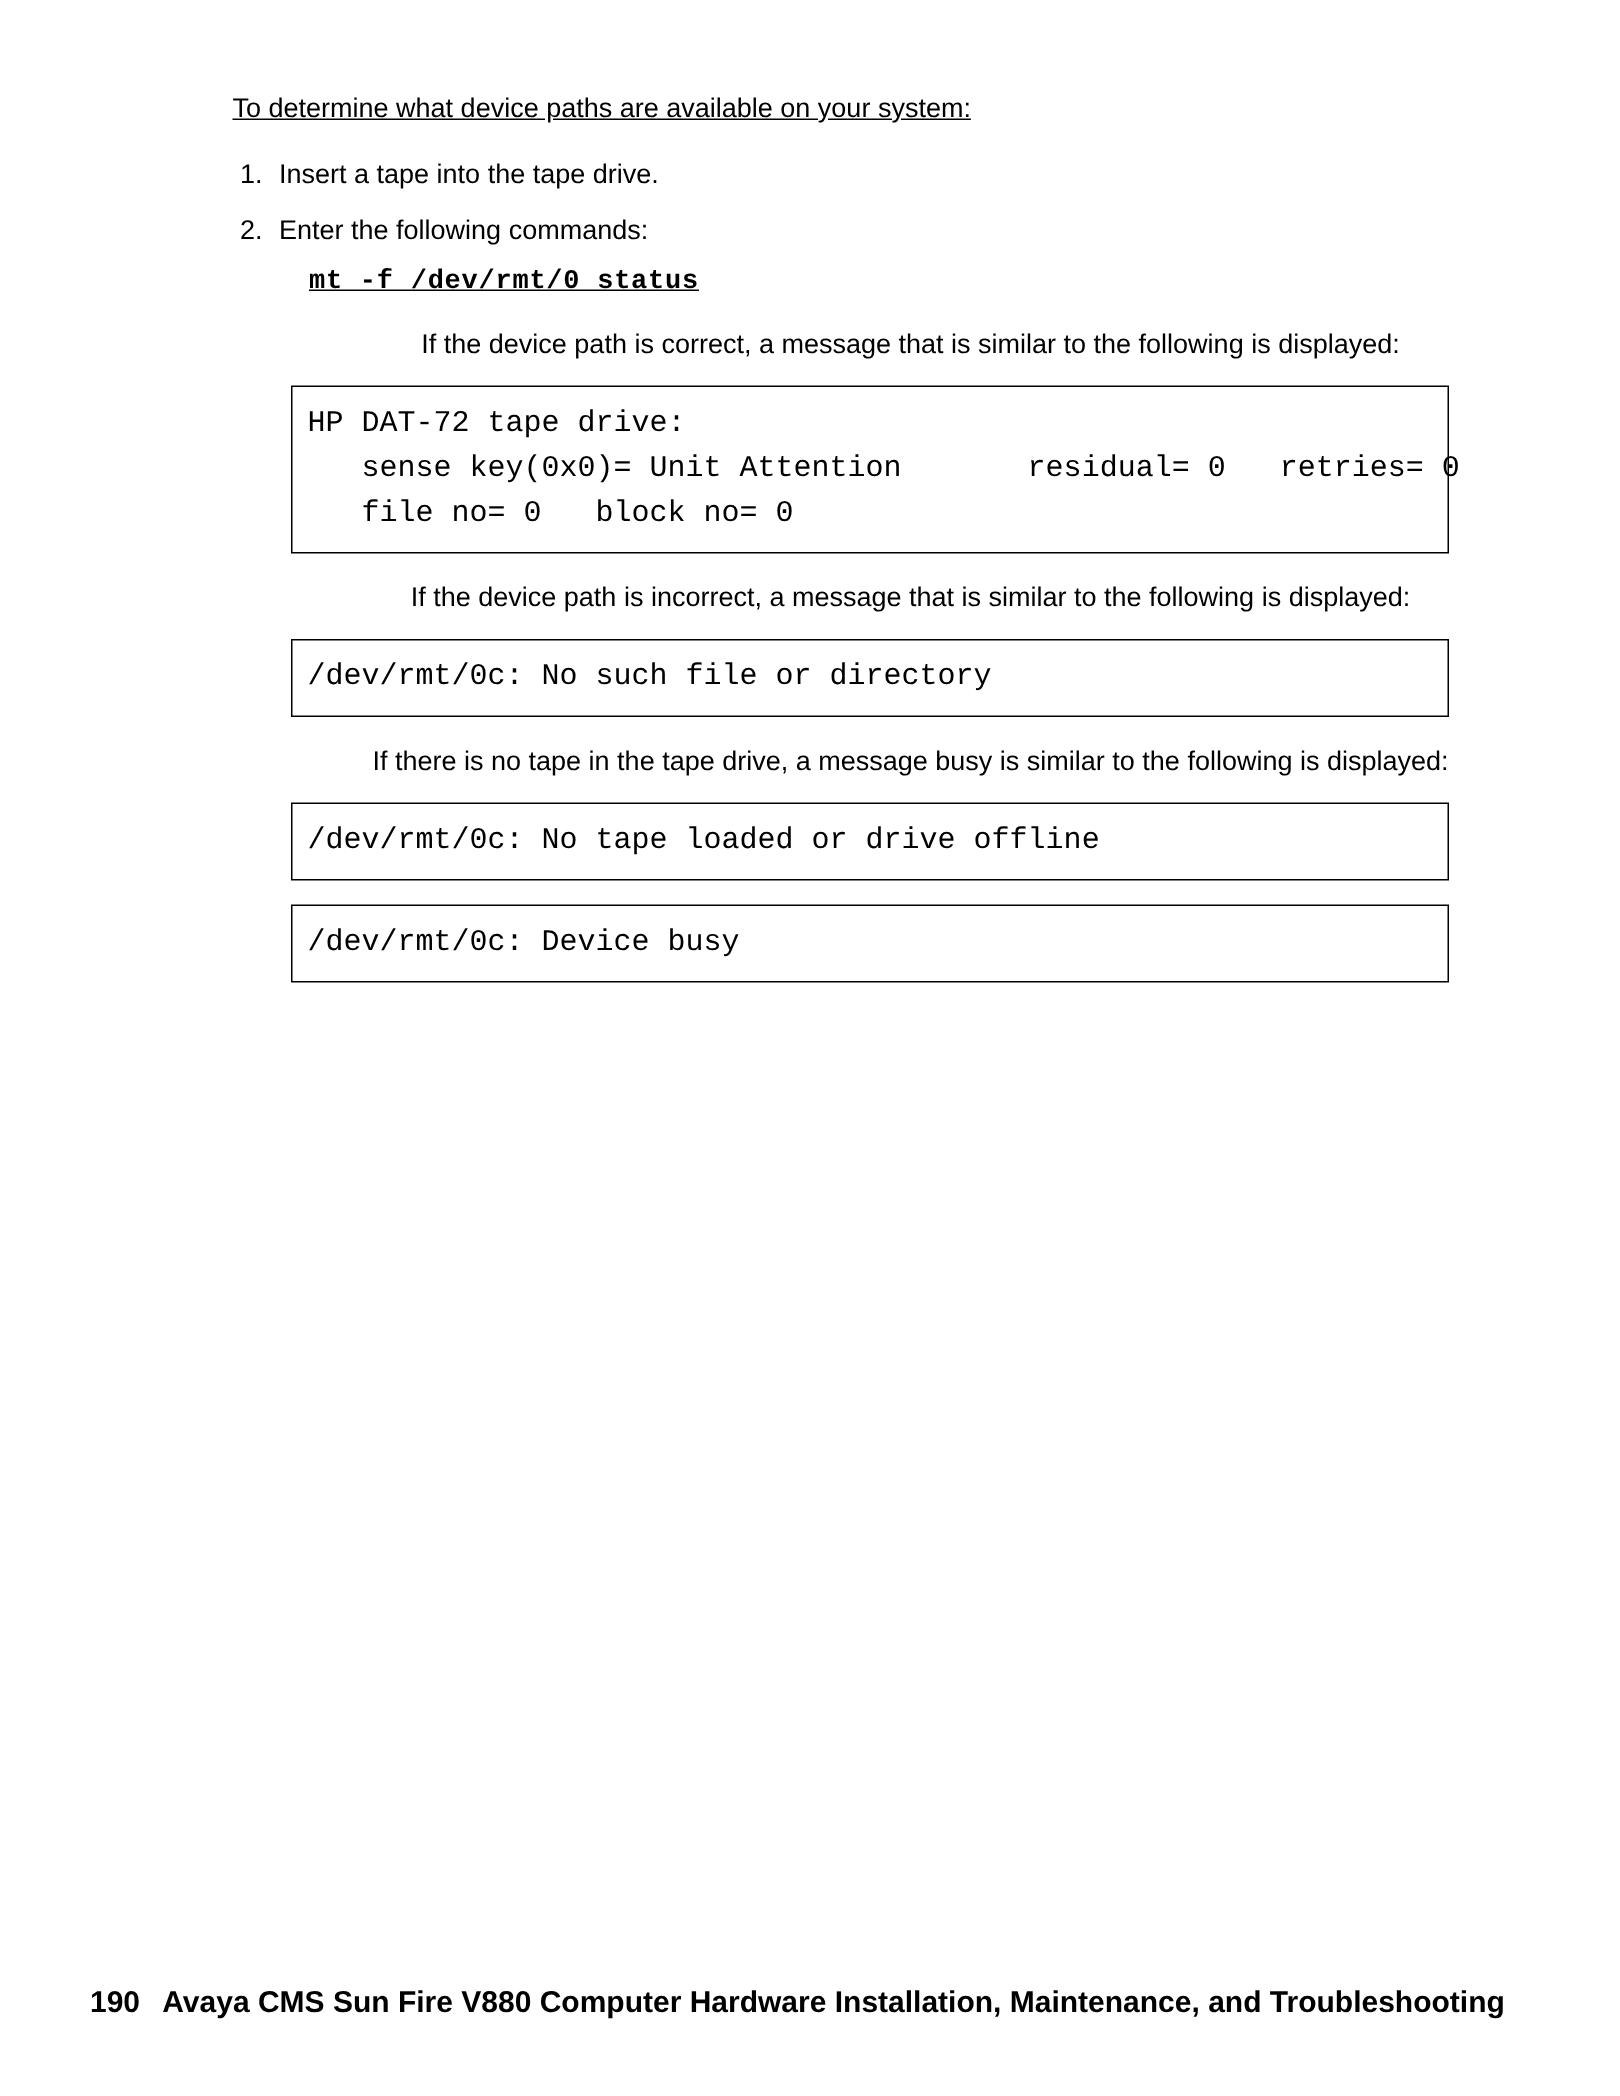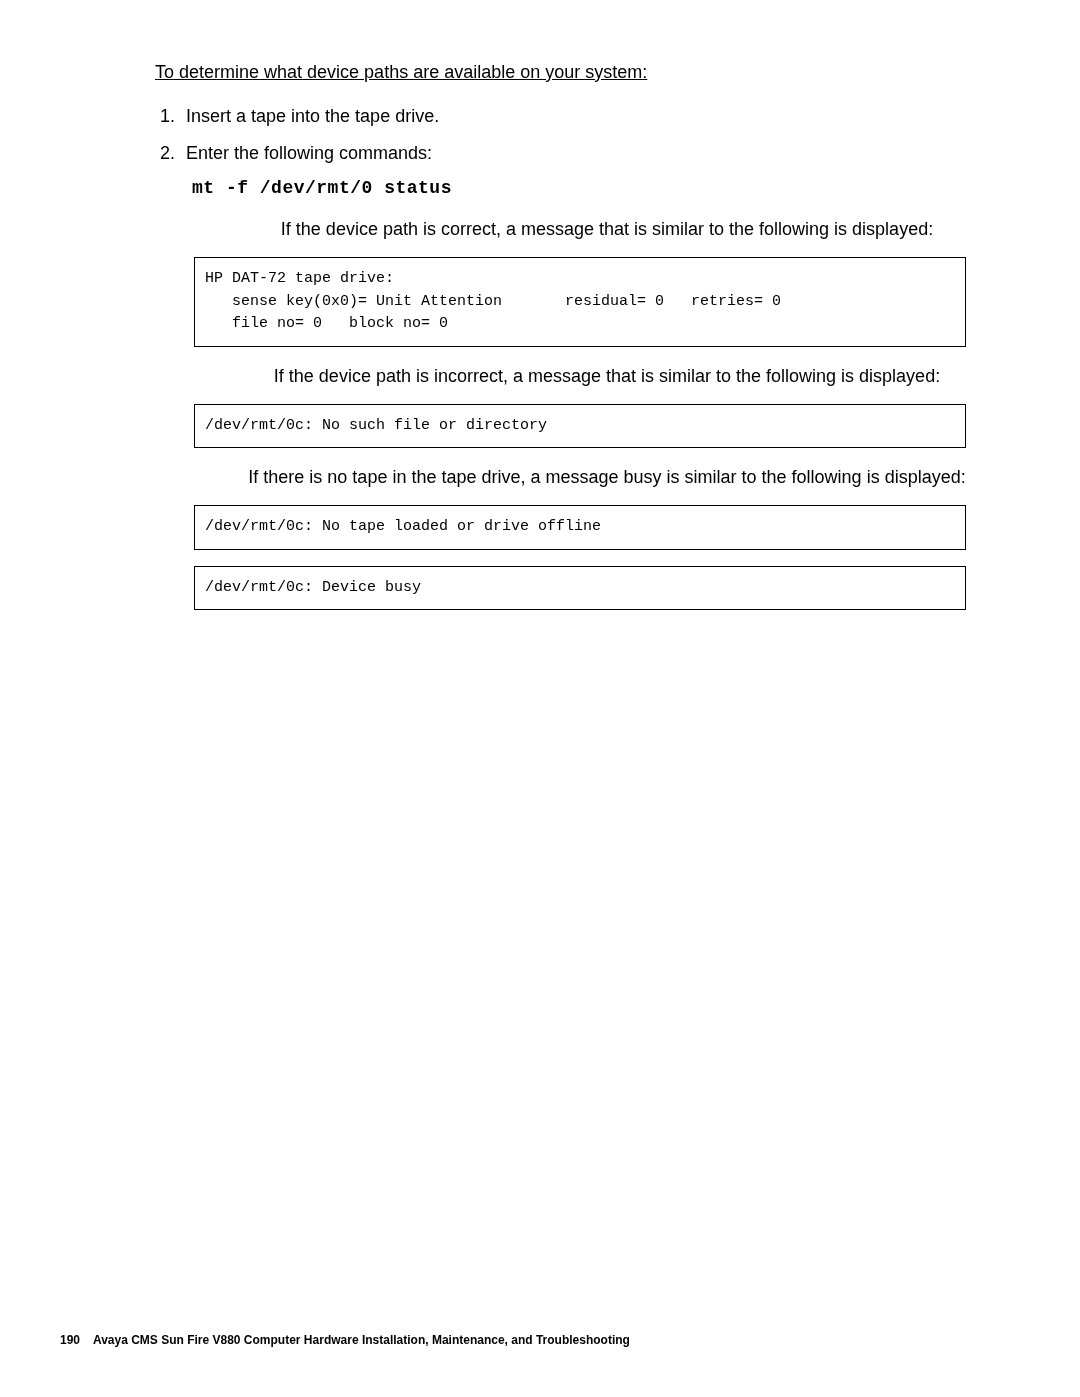--- a/index.html
+++ b/index.html
@@ -35,44 +35,45 @@
   ol.steps > li {
     margin-bottom: 10px;
     padding-left: 6px;
     line-height: 1.5;
   }
   .cmd {
     font-family: "Courier New", Courier, monospace;
     font-weight: bold;
     font-size: 18px;
     display: block;
-    margin: 8px 0 8px 2px;
+    margin: 8px 0 8px 16px;
     letter-spacing: 0.5px;
+    text-decoration: underline;
   }
   .body-text {
     margin: 14px 0 14px 4px;
     line-height: 1.5;
     text-align: center;
   }
   .codebox {
     border: 1px solid #000;
     font-family: "Courier New", Courier, monospace;
-    font-size: 15px;
+    font-size: 20px;
     padding: 10px 10px;
     margin: 6px 0 16px 4px;
     white-space: pre;
     line-height: 1.5;
     width: 772px;
   }
   .footer {
     position: absolute;
     bottom: 50px;
     left: 60px;
     font-weight: bold;
-    font-size: 12px;
+    font-size: 20px;
   }
   .footer .pnum {
     margin-right: 10px;
   }
   .inner {
     margin-left: 4px;
   }
 </style>
 </head>
 <body>

